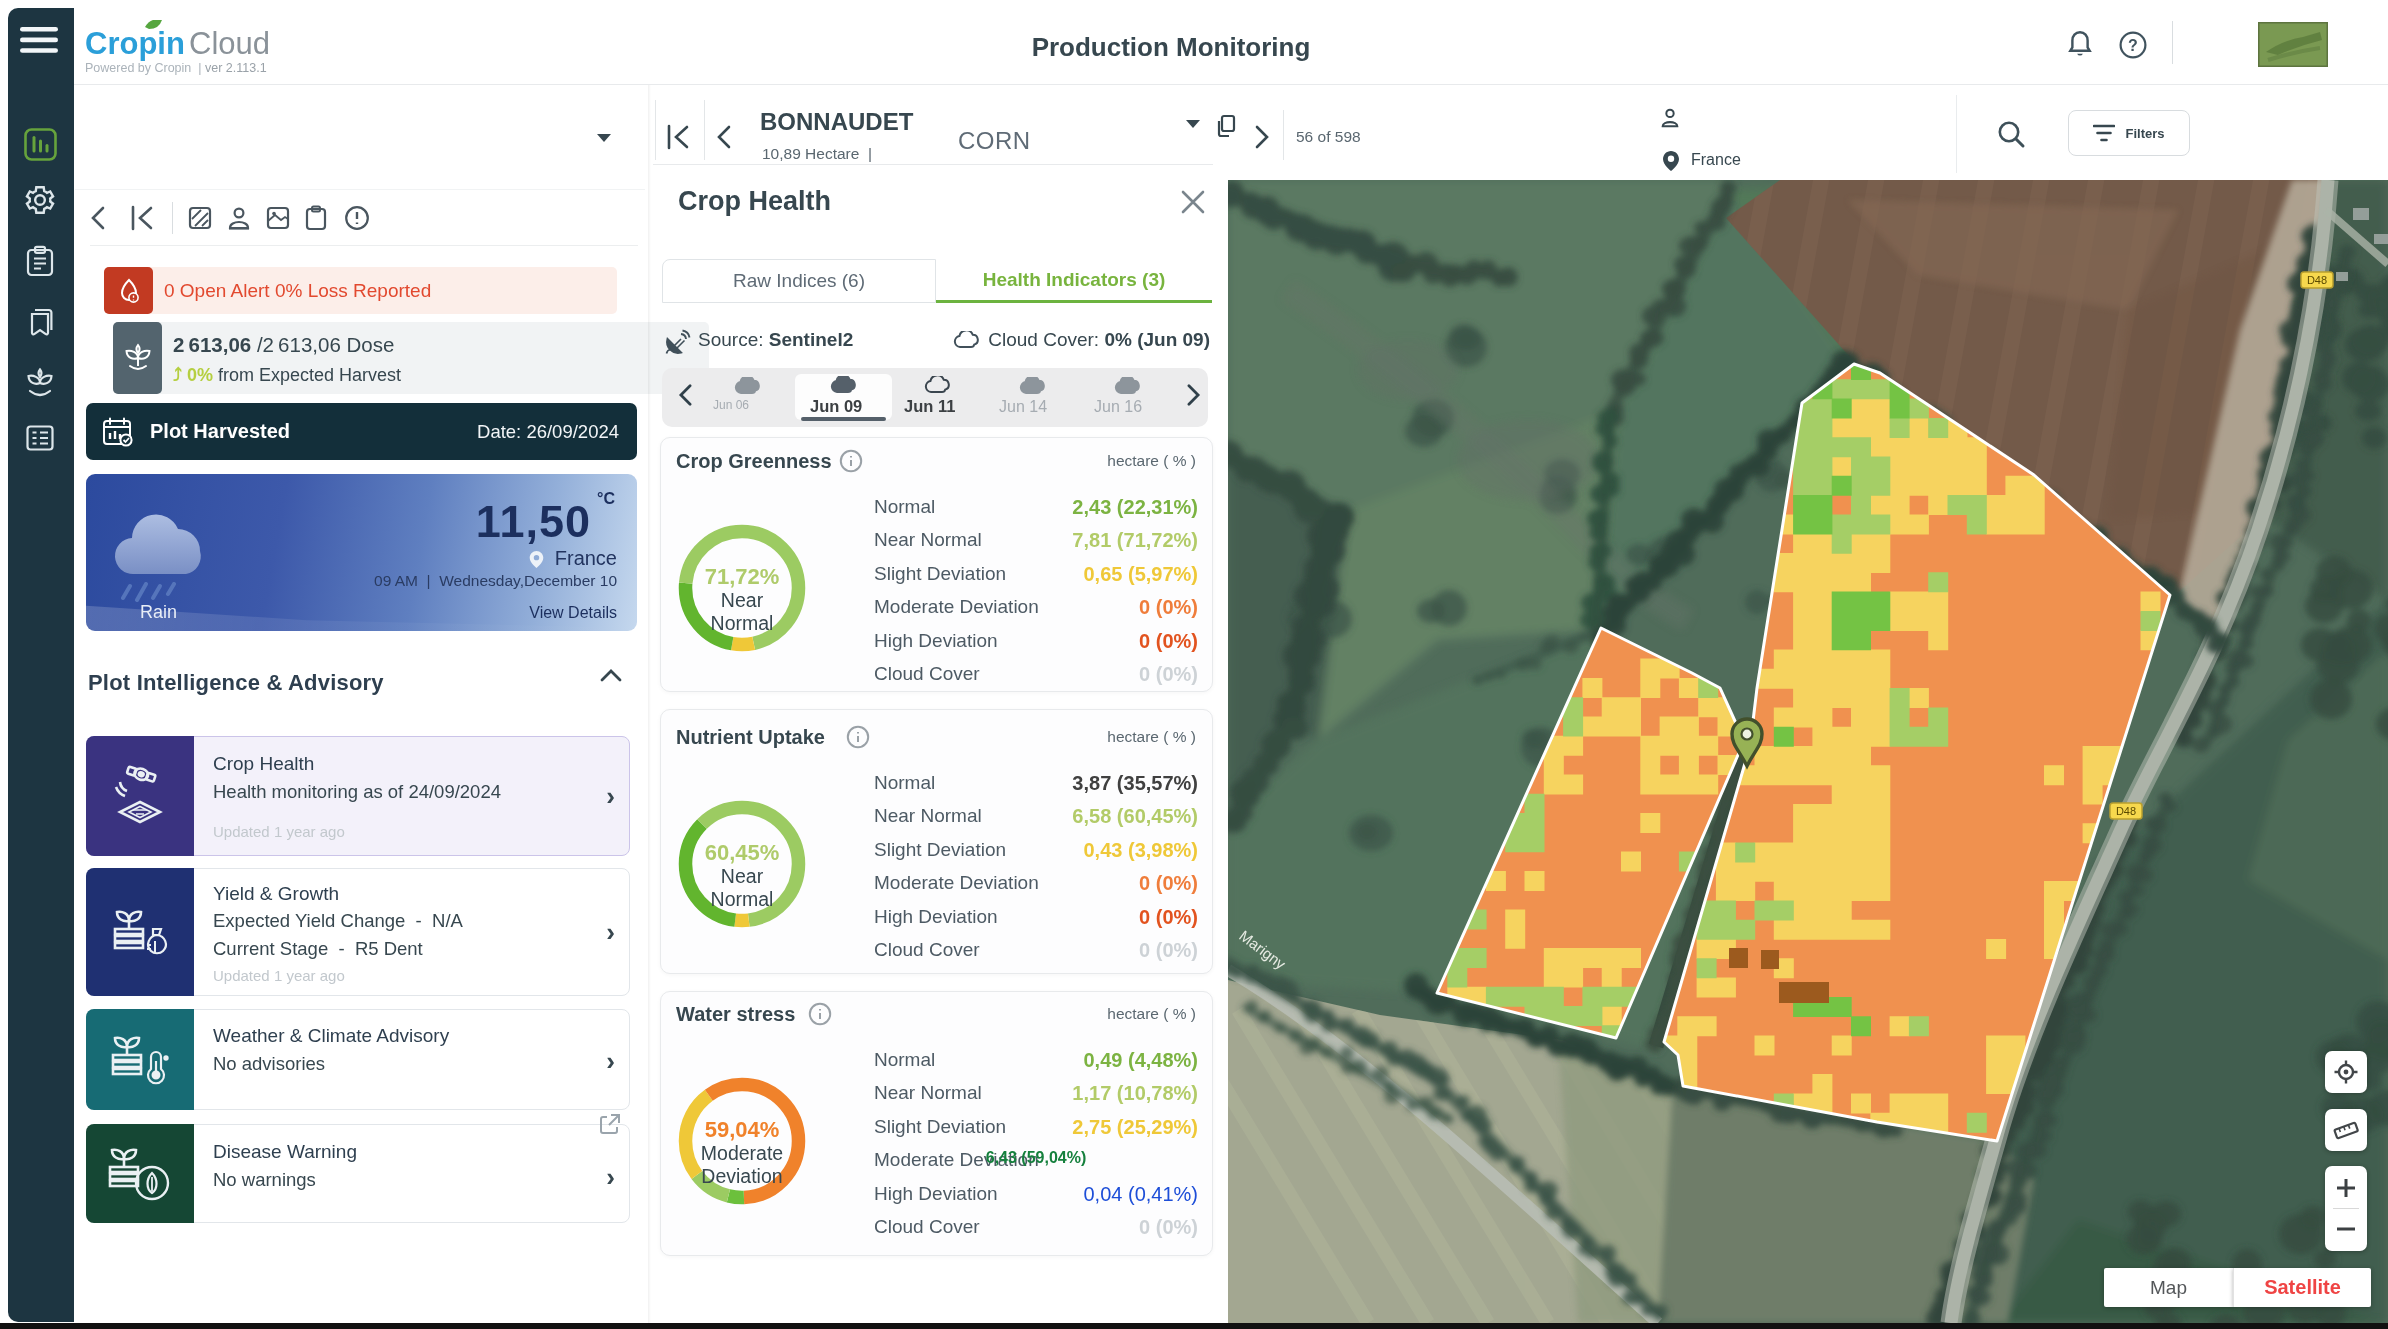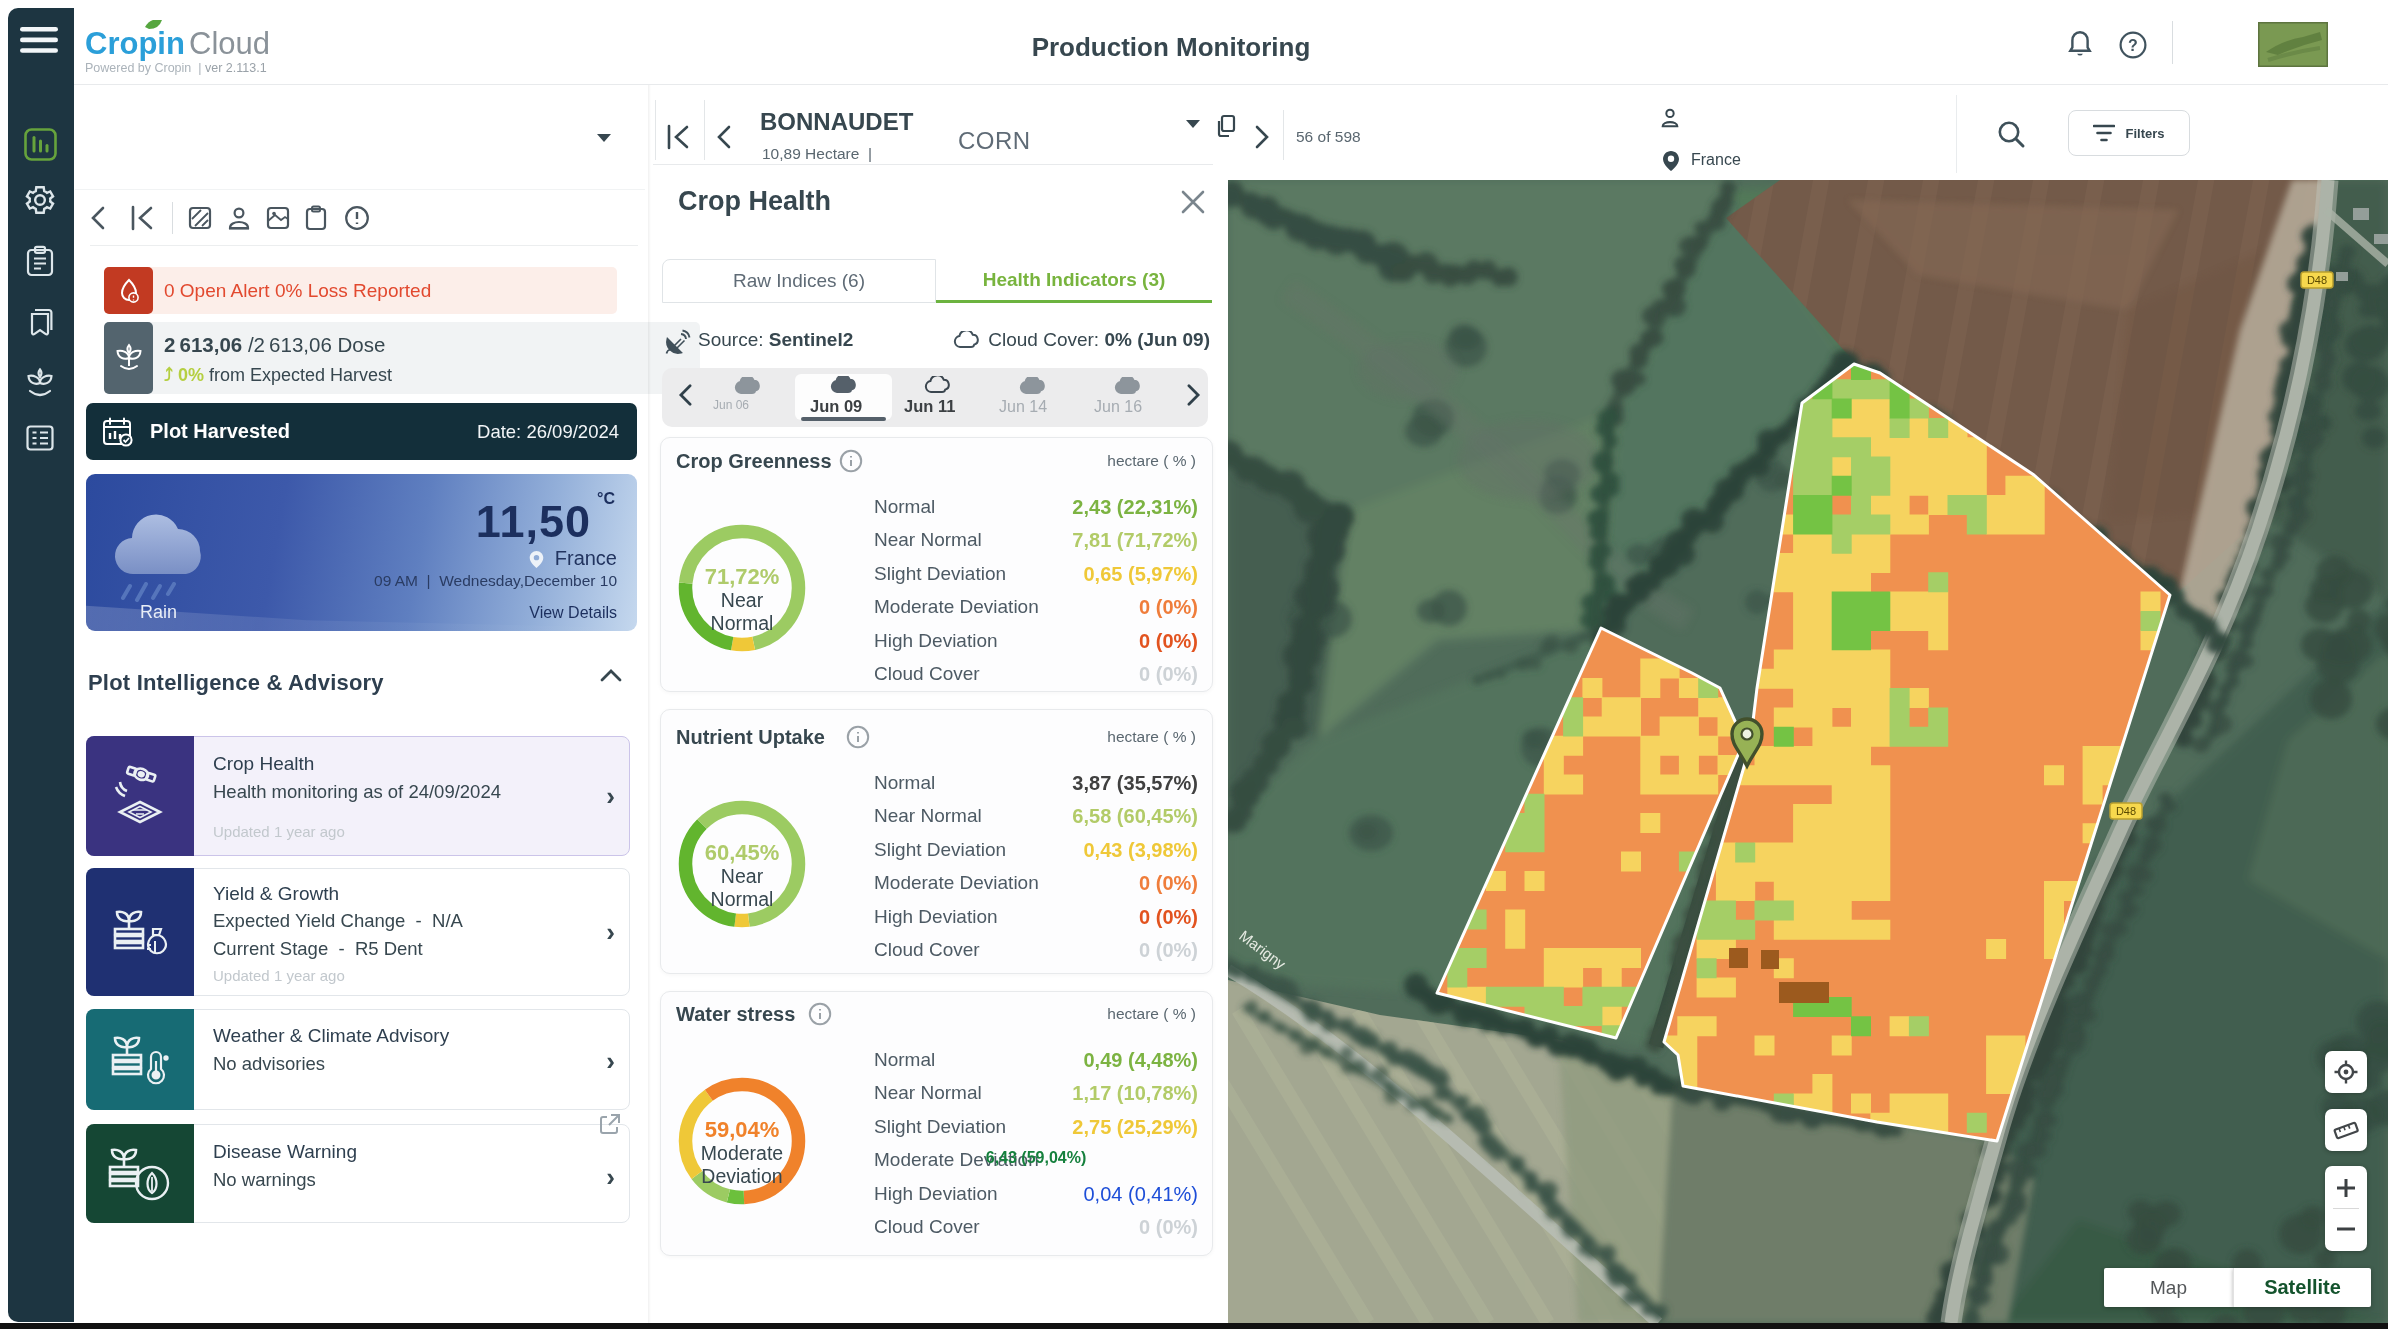--- a/index.html
+++ b/index.html
@@ -4,21 +4,21 @@
 *{margin:0;padding:0;box-sizing:border-box}
 body{font-family:"Liberation Sans",sans-serif;background:#fff}
 .page{position:relative;width:2388px;height:1329px;overflow:hidden;background:#fff}
 .abs{position:absolute}
 .sidebar{position:absolute;left:8px;top:8px;width:66px;height:1314px;background:#1D3541;border-radius:10px 0 0 10px}
 .hline{position:absolute;height:1px;background:#E8EAEC}
 .vline{position:absolute;width:1px;background:#E3E6E8}
 .t{position:absolute;white-space:nowrap}
 .filters{position:absolute;left:2068px;top:110px;width:122px;height:46px;border:1.5px solid #D8DCDF;border-radius:8px;display:flex;align-items:center;justify-content:center;gap:10px;color:#37474F;font-size:13px;font-weight:bold}
 .alertrow{position:absolute;left:104px;top:267px;width:513px;height:47px;background:#FCEEE9;border-radius:5px}
-.doserow{position:absolute;left:104px;top:322px;width:596px;height:72px;background:#F1F3F4;border-radius:5px}
+.doserow{position:absolute;left:113px;top:322px;width:596px;height:72px;background:#F1F3F4;border-radius:5px}
 .tile{position:absolute;left:0;top:0;height:100%;width:49px;border-radius:5px;display:flex;align-items:center;justify-content:center}
 .harv{position:absolute;left:86px;top:403px;width:551px;height:57px;background:#132F3A;border-radius:7px;color:#fff}
 .weather{position:absolute;left:86px;top:474px;width:551px;height:157px;border-radius:9px;background:linear-gradient(100deg,#2C4A9E 0%,#3D59AA 35%,#5F7FC0 60%,#93AFD9 82%,#C5D8EE 100%);overflow:hidden}
 .advcard{position:absolute;left:86px;width:544px;background:#fff;border:1.5px solid #E2E6EA;border-radius:8px}
 .advtile{position:absolute;left:-1px;top:-1px;bottom:-1px;width:108px;border-radius:8px 0 0 8px;display:flex;align-items:center;justify-content:center}
 .chev{position:absolute;font-size:26px;color:#37474F;font-weight:bold}
 .midcard{position:absolute;left:660px;width:553px;background:#FDFDFE;border:1.5px solid #E8EAEC;border-radius:10px;box-shadow:0 1px 4px rgba(0,0,0,0.04)}
 .rowlab{position:absolute;left:874px;font-size:19px;color:#4D5A64}
 .dstrip{position:absolute;left:662px;top:368px;width:546px;height:59px;background:#ECECED;border-radius:10px}
 .tabL{position:absolute;left:662px;top:259px;width:274px;height:44px;border:1.5px solid #E0E4E7;border-radius:8px 0 0 0;background:#fff;display:flex;align-items:center;justify-content:center;font-size:19px;color:#5F6B76}
@@ -1382,15 +1382,15 @@
 <div class="mapbtn" style="left:2325px;top:1166px;width:42px;height:85px;border-radius:7px;flex-direction:column">
  <svg width="22" height="22" viewBox="0 0 22 22">
         <path d="M11 2 V20 M2 11 H20" stroke="#3C4043" stroke-width="3"></path>
       </svg>
  <div style="width:26px;height:1px;background:#D8D8D8;margin:9px 0"></div>
  <svg width="22" height="22" viewBox="0 0 22 22">
         <path d="M2 11 H20" stroke="#3C4043" stroke-width="3"></path>
       </svg>
 </div>
 <div class="mapbtn" style="left:2104px;top:1268px;width:129px;height:39px;border-radius:2px 0 0 2px;font-size:19px;color:#54575A">Map</div>
-<div class="mapbtn" style="left:2233px;top:1268px;width:138px;height:39px;border-radius:0 2px 2px 0;font-size:20px;font-weight:bold;color:#14532d;border-left:1px solid #E2E2E2">Satellite</div>
+<div class="mapbtn" style="left:2233px;top:1268px;width:138px;height:39px;border-radius:0 2px 2px 0;font-size:20px;font-weight:bold;color:#ef4444;border-left:1px solid #E2E2E2">Satellite</div>
 
 <div class="abs" style="left:0;top:1323px;width:2388px;height:6px;background:#111"></div>
 </div>
 </body></html>

